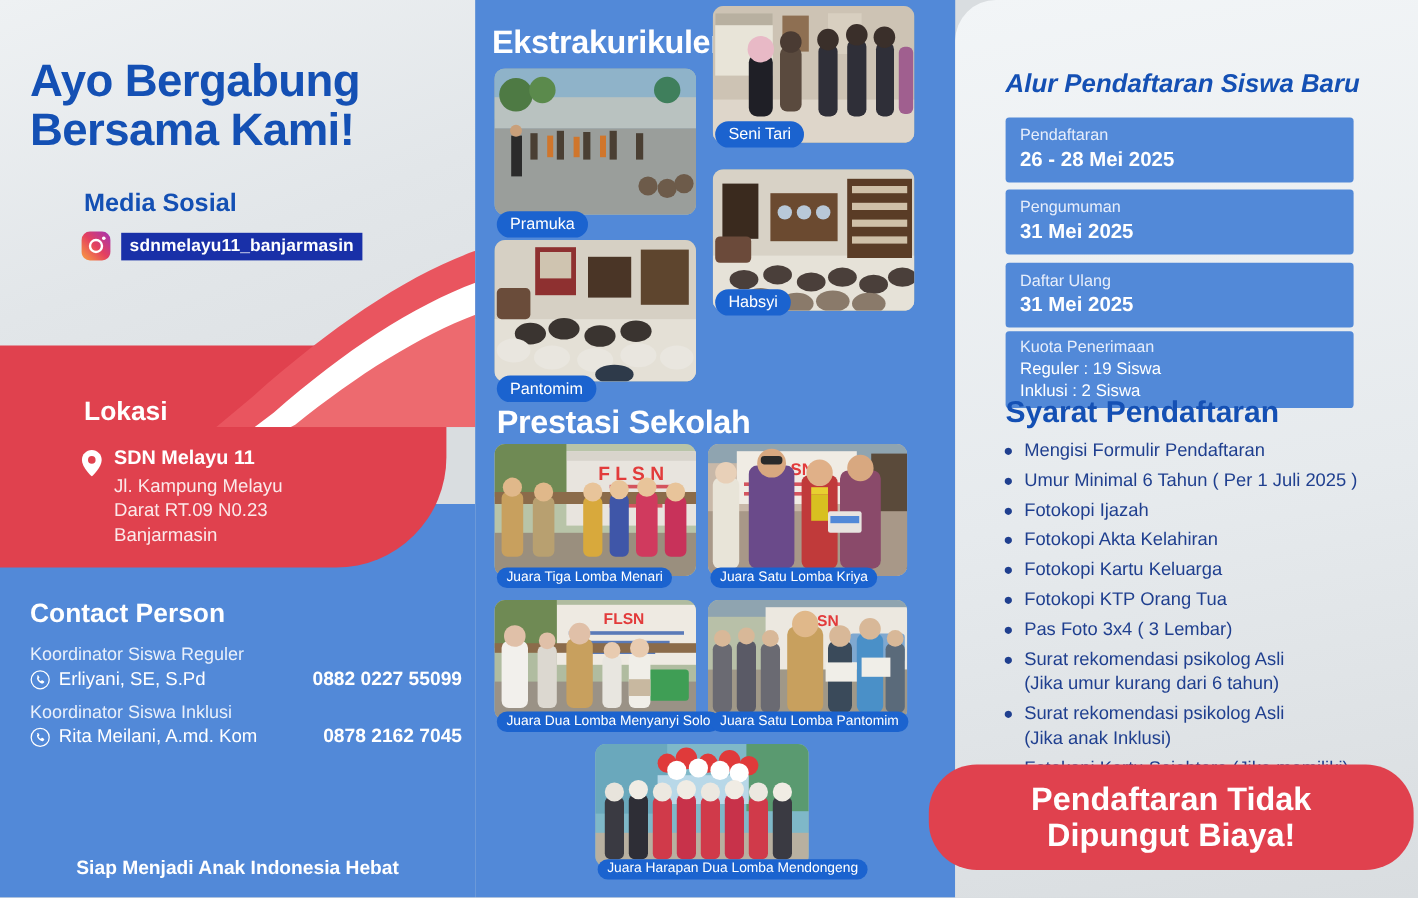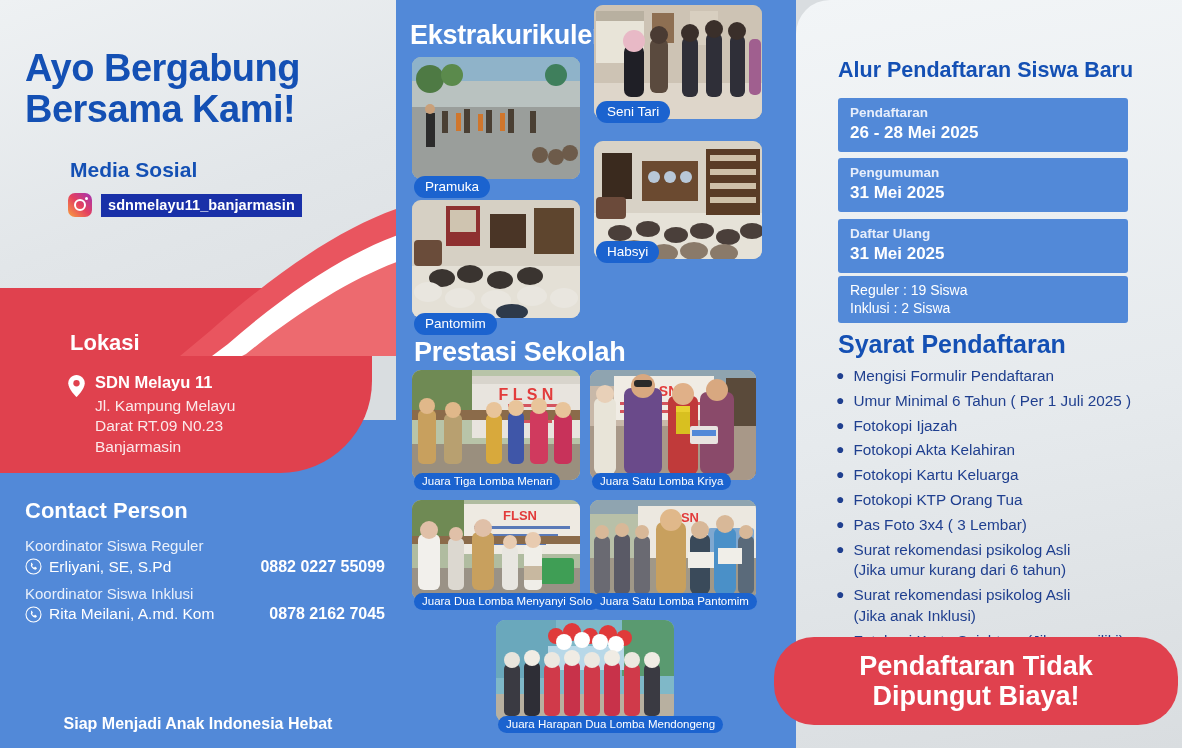--- a/index.html
+++ b/index.html
@@ -58,24 +58,24 @@
   .photo { position:absolute; border-radius:9px; overflow:hidden; background:#8fa9b8; }
   .photo .ph-img { width:100%; height:100%; display:block; }
   .cap { position:absolute; background:#1b63cf; color:#fff; border-radius:13px;
          padding:3px 11px 4px; font-size:13.5px; white-space:nowrap; z-index:6; }
   .cap.small { font-size:11.5px; padding:2px 8px 3px; border-radius:11px; }
 
   
   .right-panel { position:absolute; left:796px; top:0; width:386px; height:748px;
                  background:linear-gradient(170deg,#f2f5f7 0%, #e6eaed 55%, #d9dde0 100%);
                  border-top-left-radius:34px; overflow:visible; }
-  .rp-title { position:absolute; left:42px; top:58px; font-size:21.5px; font-weight:bold; color:#1450b4; }
+  .rp-title { position:absolute; left:42px; top:58px; font-size:21.5px; font-weight:bold; color:#1450b4;font-style:italic; }
   .step { position:absolute; left:42px; width:290px; background:#5289d8; border-radius:3px;
           padding:7px 12px 9px; }
-  .step .lbl { color:#e7eefb; font-size:13.5px; line-height:1.25;font-weight:bold; }
+  .step .lbl { color:#e7eefb; font-size:13.5px; line-height:1.25; }
   .step .val { color:#ffffff; font-size:17px; font-weight:bold; line-height:1.25; }
   .step .sub { color:#ffffff; font-size:14px; line-height:1.3; }
   .rp-title2 { position:absolute; left:42px; top:330px; font-size:25px; font-weight:bold; color:#1450b4; }
   .req-list { position:absolute; left:40px; top:366px; width:330px; }
   .req-item { display:flex; gap:9px; color:#1f3f8f; font-size:15.3px; line-height:1.36; margin-bottom:4px; }
   .req-bullet { flex:none; font-size:14px; line-height:1.36; }
   .banner { position:absolute; left:-22px; top:637px; width:404px; height:88px;
             background:#e0414e; border-radius:40px; display:flex; align-items:center;
             justify-content:center; text-align:center; }
   .banner-txt { color:#ffffff; font-size:27px; font-weight:bold; line-height:1.12; }
@@ -462,20 +462,21 @@
       <div class="lbl">Pengumuman</div>
       <div class="val">31 Mei 2025</div>
     </div>
 
     <div class="step" style="top:219px;">
       <div class="lbl">Daftar Ulang</div>
       <div class="val">31 Mei 2025</div>
     </div>
 
     <div class="step" style="top:276px; padding-top:5px; padding-bottom:6px;">
+      <div class="lbl">Kuota Penerimaan</div>
       <div class="sub">Reguler : 19 Siswa</div>
       <div class="sub">Inklusi : 2 Siswa</div>
     </div>
 
     <div class="rp-title2">Syarat Pendaftaran</div>
 
     <div class="req-list">
       <div class="req-item">
           <span class="req-bullet">●</span>
           <span>Mengisi Formulir Pendaftaran</span>

